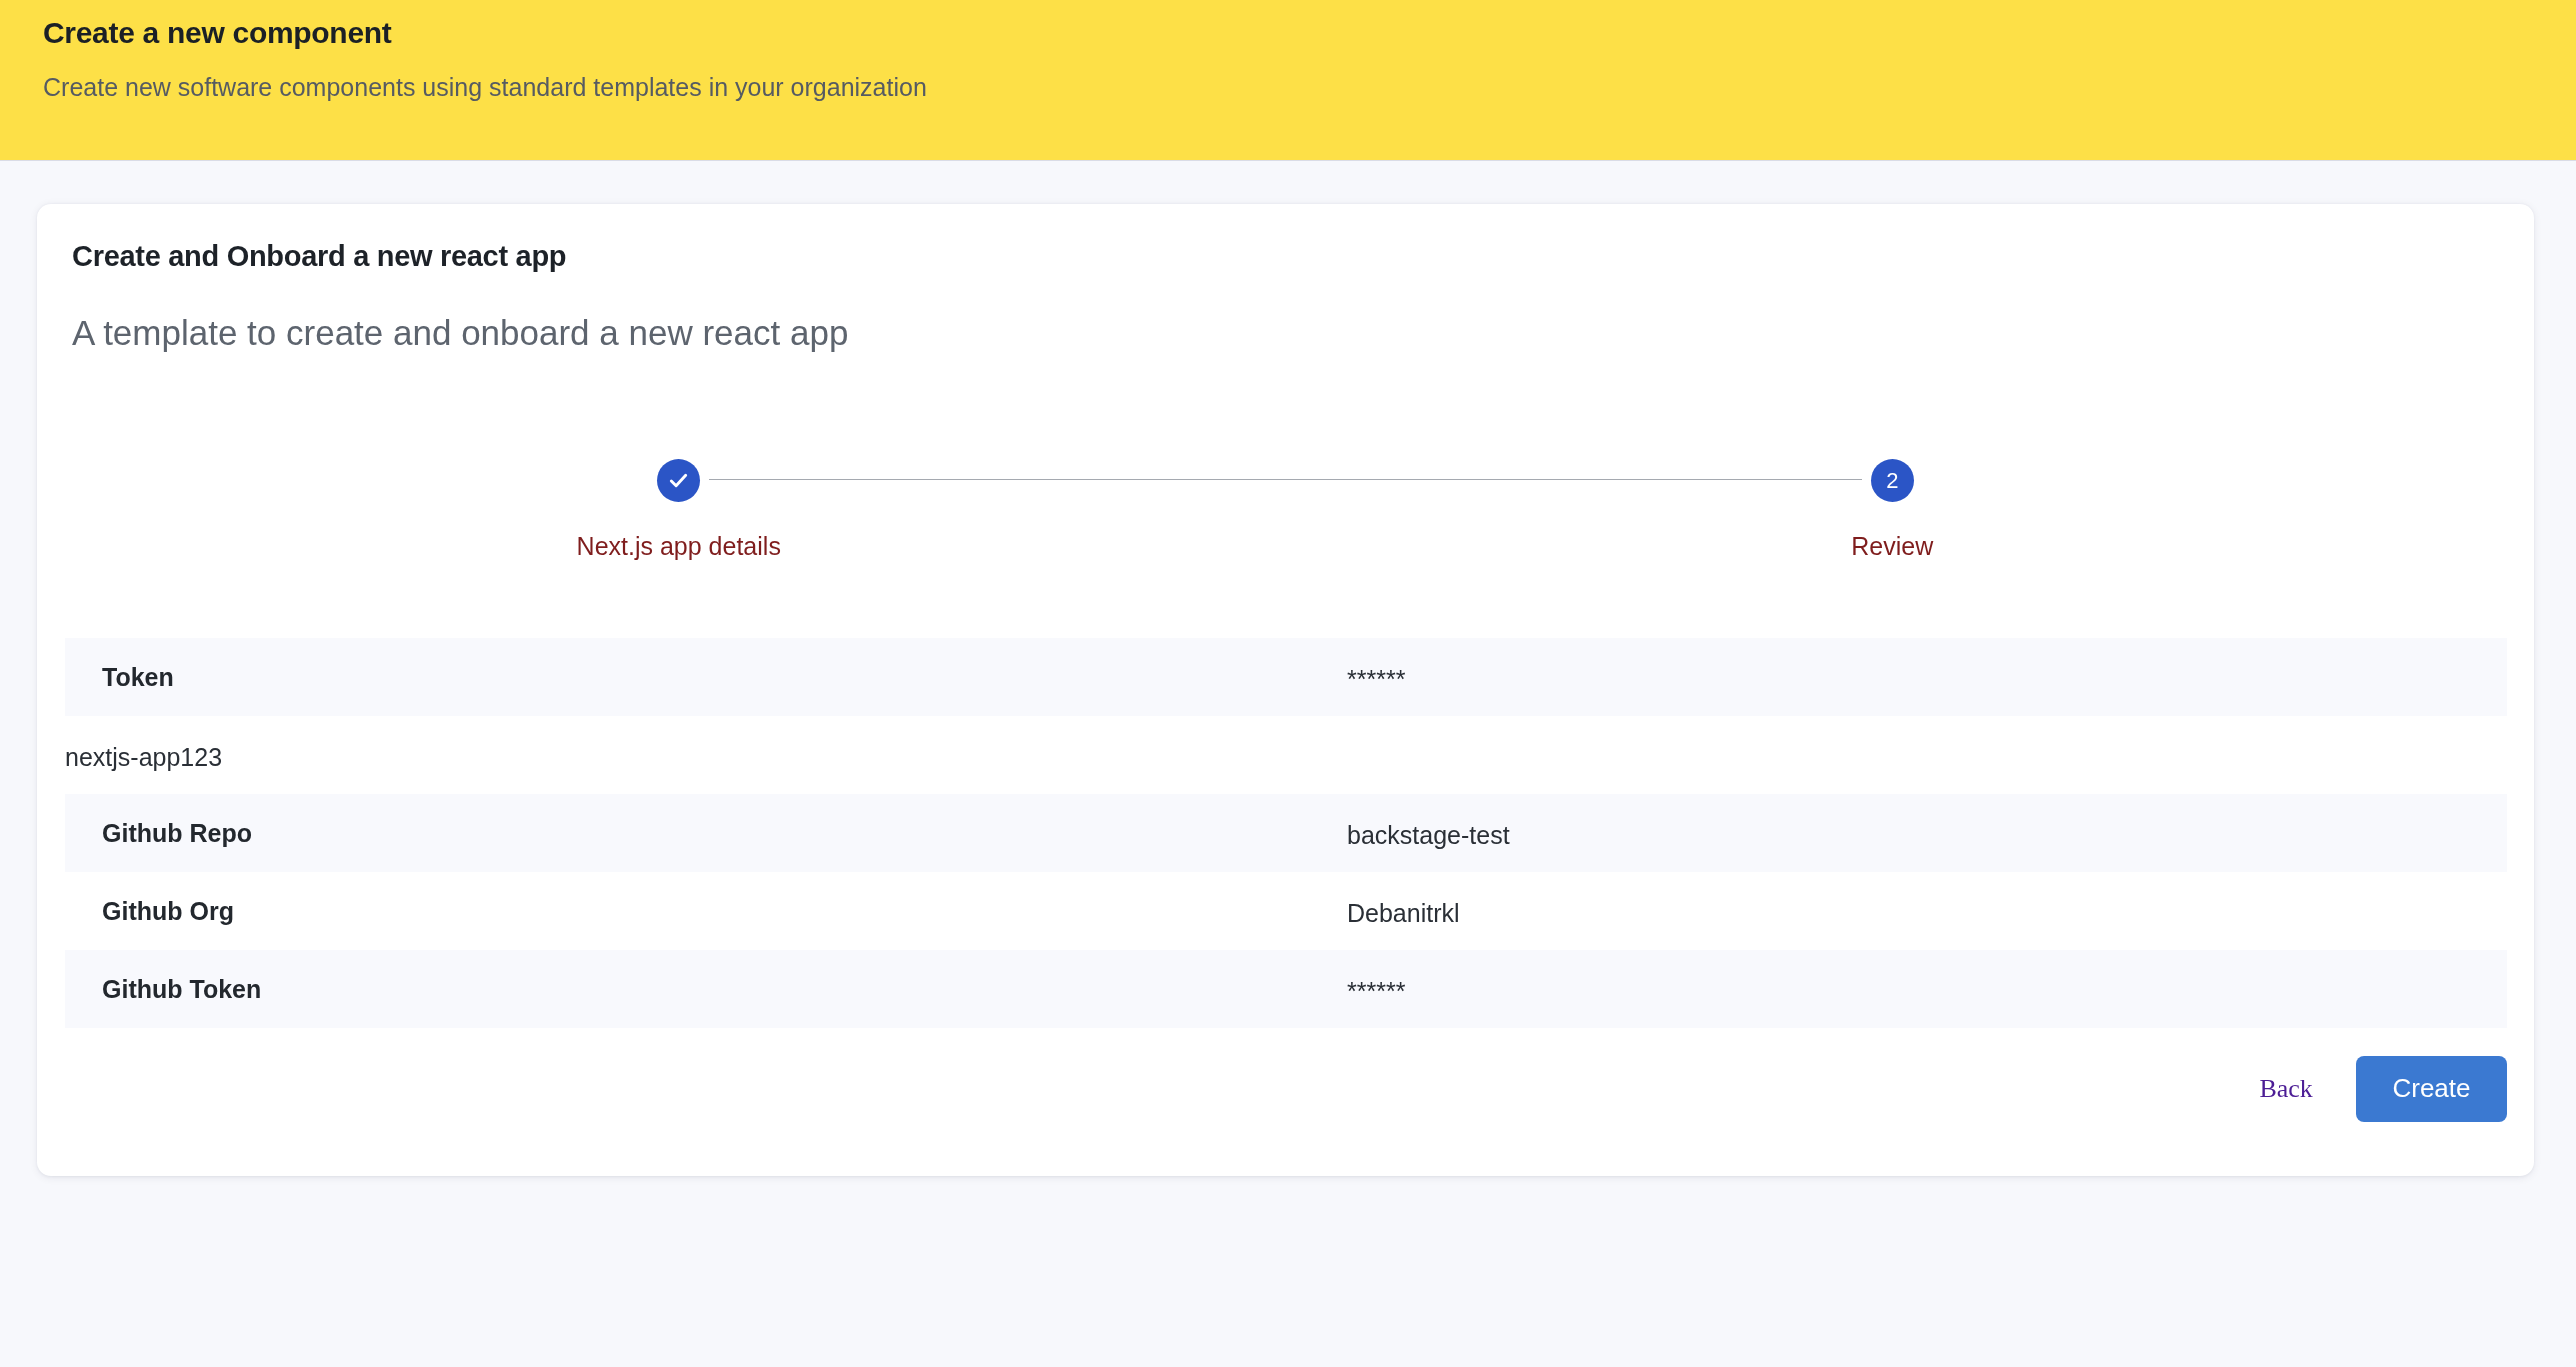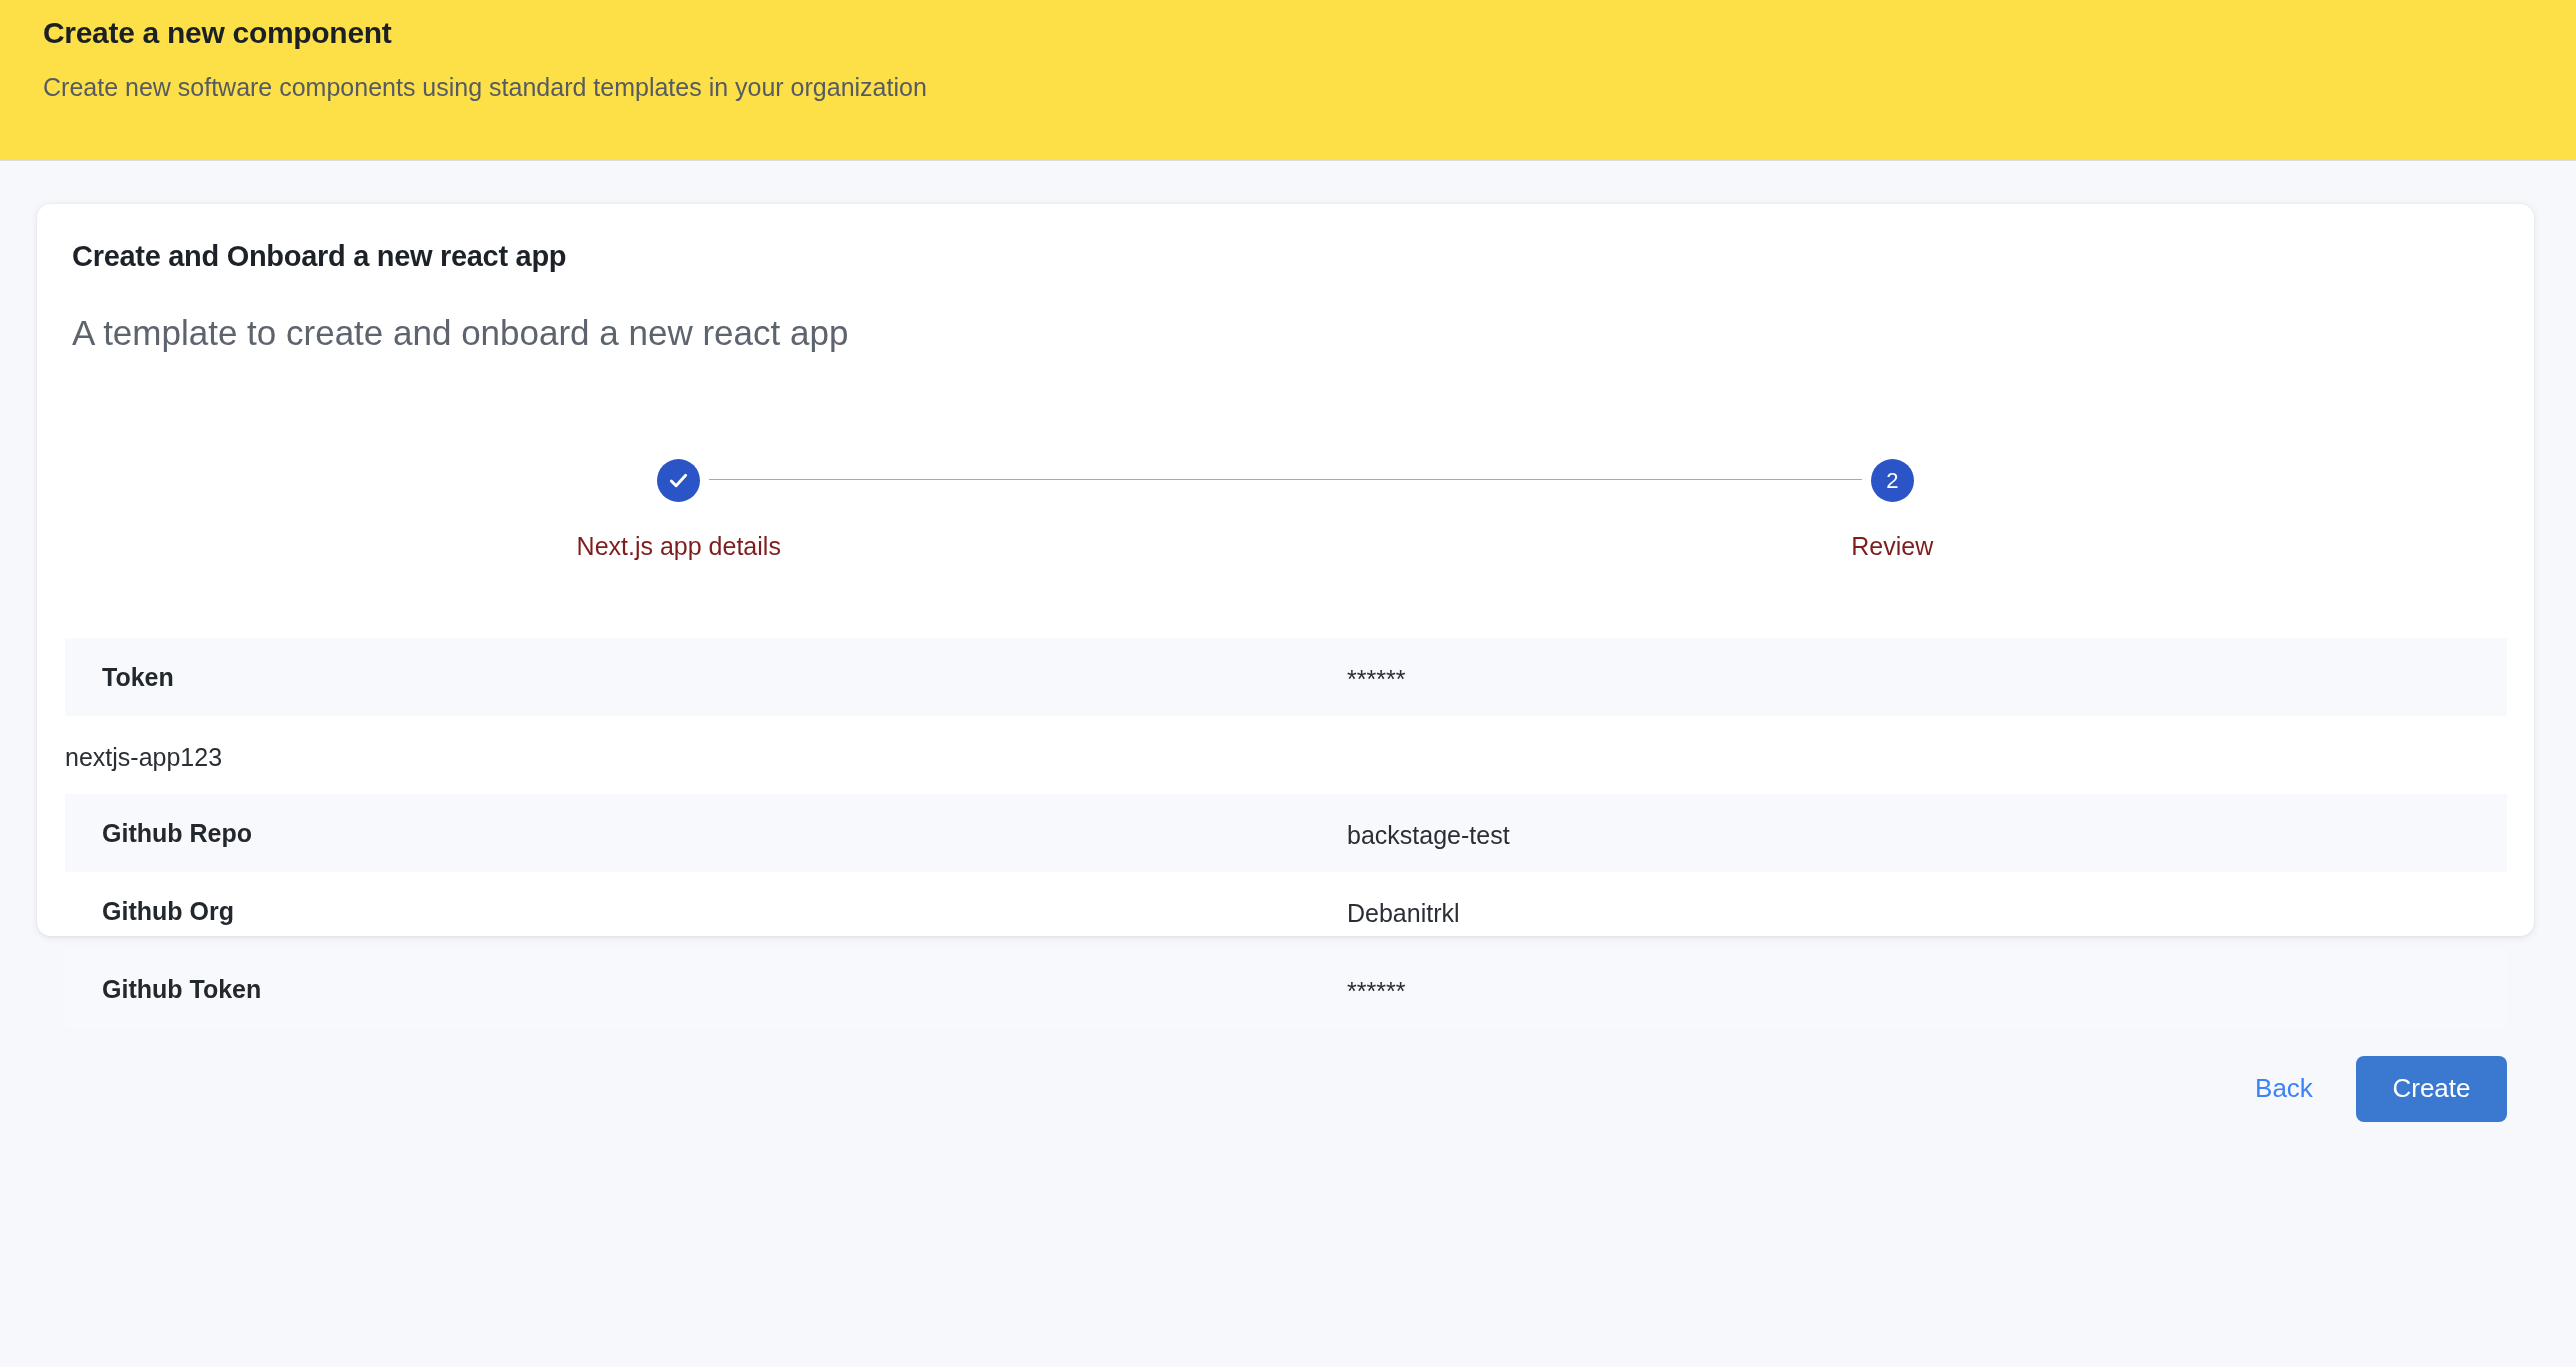--- a/index.html
+++ b/index.html
@@ -34,21 +34,21 @@
   }
 
   
   .main-area {
     padding: 43px 42px 0 37px;
   }
   .card {
     background: #ffffff;
     border-radius: 14px;
     box-shadow: 0 1.8px 9px rgba(25, 35, 60, 0.07), 0 0.9px 2.7px rgba(25, 35, 60, 0.06);
-    height: 732px;
+    height: 972px;
     padding-top: 35px;
   }
   .card-title {
     margin: 0 35px;
     font-size: 29px;
     font-weight: 700;
     color: #1d2228;
     letter-spacing: -0.3px;
     line-height: 35px;
   }
@@ -130,24 +130,24 @@
   .actions {
     display: flex;
     justify-content: flex-end;
     align-items: center;
     margin-top: 27.5px;
     padding-right: 27.5px;
   }
   .btn-back {
     background: none;
     border: none;
-    font-family: Liberation Sans, sans-serif;
+    font-family: Liberation Serif, serif;
     font-size: 26px;
     font-weight: 400;
-    color: #3b82f6;
+    color: #4c1d95;
     padding: 16px 25px;
     cursor: pointer;
     border-radius: 7px;
     text-align: center;
   }
   .btn-create {
     margin-left: 18.6px;
     background: #3b79d1;
     border: none;
     font-family: "Liberation Sans", sans-serif;

